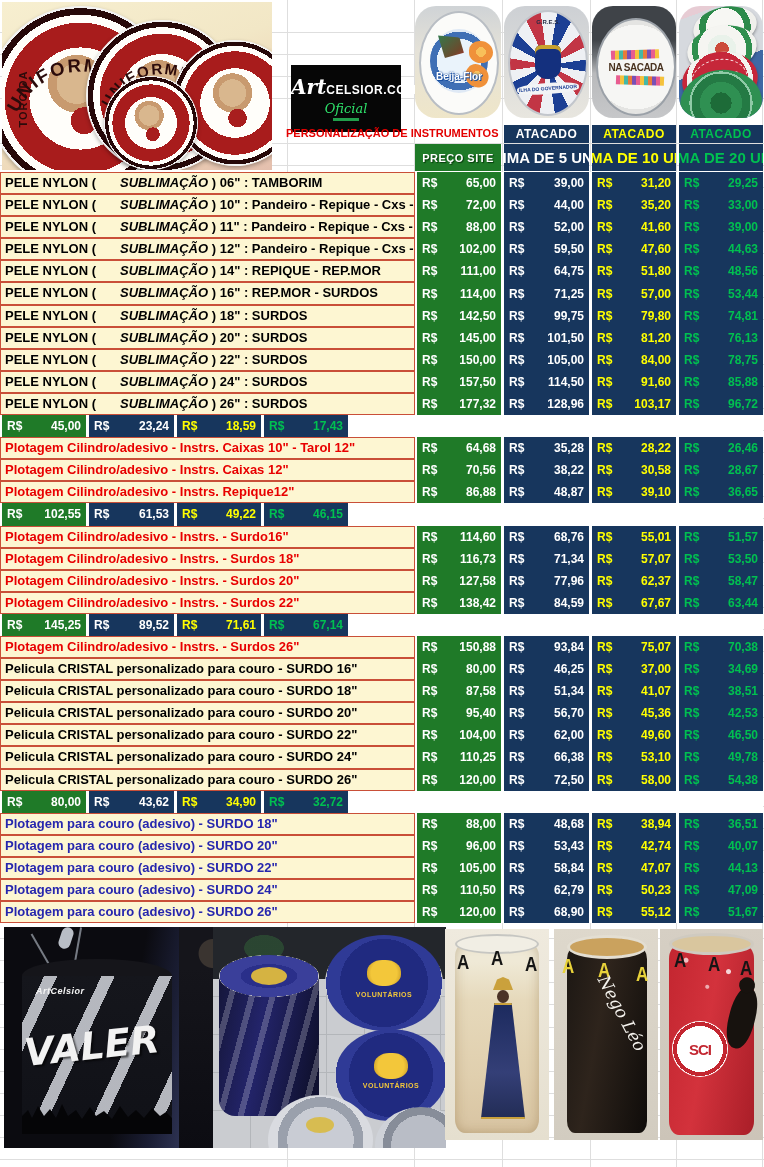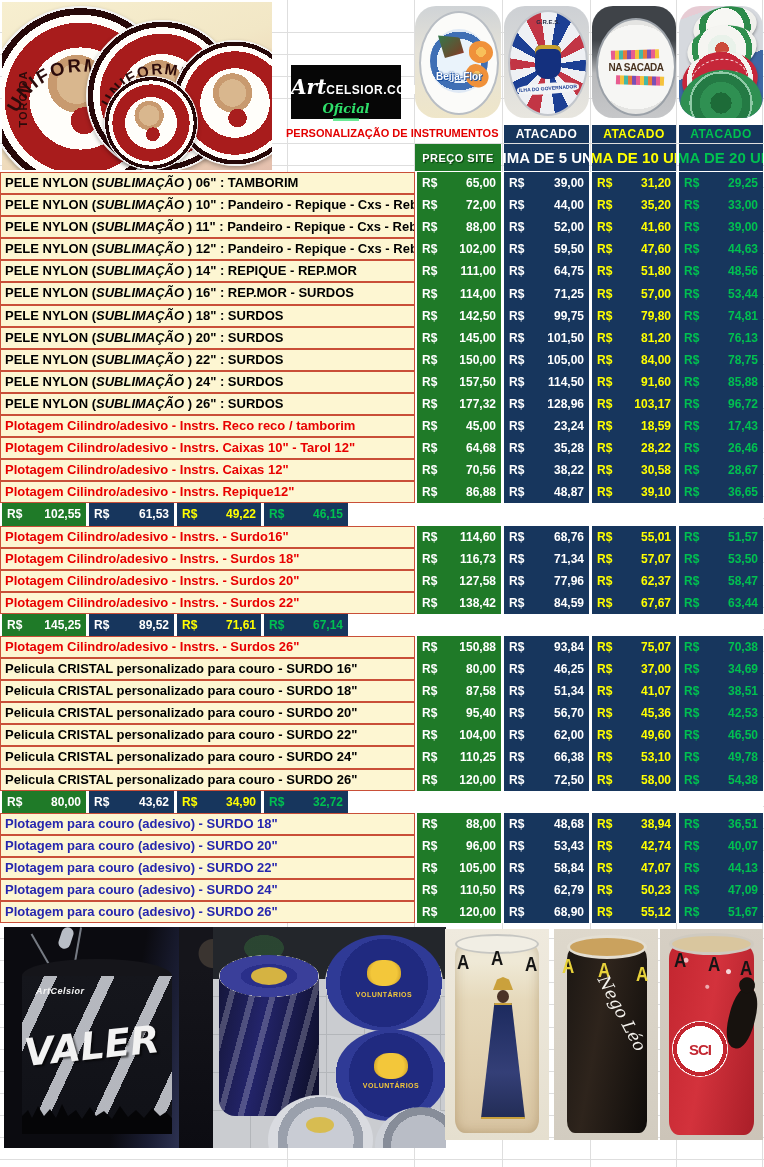--- a/index.html
+++ b/index.html
@@ -21,25 +21,25 @@
     background:
       radial-gradient(circle at 52% 62%,#a81e1e 0 9%,transparent 9%),
       radial-gradient(circle at 48% 42%,#d9b78e 0 14%,#c89a6f 14% 20%,transparent 20%),
       radial-gradient(circle,#fffefa 0 39%,#a81c1c 39% 58%,#fffefa 58% 64%,#260808 64% 69%,#f2f2f2 69% 74%,#d7d9dc 74% 76%,#fdfdfb 76%);}
   .dh svg{position:absolute;inset:0;width:100%;height:100%;}
   .dh svg text{font-family:"Liberation Sans",sans-serif;font-weight:bold;fill:#2b0b0b;}
   .dh .side-word{position:absolute;left:4%;top:50%;transform:translateY(-50%) rotate(-90deg);
     font-size:11px;font-weight:bold;color:#2b0b0b;letter-spacing:1px;}
 
   
-  .logo-box{left:291px;top:65px;width:110px;height:54px;background:#060606;color:#fff;text-align:center;}
+  .logo-box{left:291px;top:65px;width:110px;height:67px;background:#060606;color:#fff;text-align:center;}
   .logo-line{margin-top:10px;font-weight:bold;white-space:nowrap;}
   .logo-script{font-family:"DejaVu Serif",serif;font-style:italic;font-size:20px;}
   .logo-main{font-size:12px;letter-spacing:.5px;}
-  .logo-sub{color:#2ee06a;font-family:"DejaVu Serif",serif;font-style:italic;font-size:13px;margin-top:2px;font-weight:bold;}
+  .logo-sub{color:#2ee06a;font-family:"DejaVu Serif",serif;font-style:italic;font-size:13px;margin-top:2px;}
   .logo-bar{width:26px;height:3px;background:#2ee06a;margin:2px auto 0;opacity:.7;}
   .red-title{left:286px;top:127px;width:220px;font-size:11px;font-weight:bold;color:#e30000;white-space:nowrap;}
 
   
   .hp{top:6px;height:112px;overflow:hidden;border-radius:21px;}
   .ph-bf{left:415px;width:86px;background:linear-gradient(180deg,#cfd3d6 0%,#e5e2d8 40%,#efe6c9 100%);}
   .bf-head{position:absolute;left:4px;top:5px;width:76px;height:100px;border-radius:50%;background:#fbfbf9;border:2px solid #b9bec4;}
   .bf-ring{position:absolute;left:12%;top:16%;width:76%;height:64%;border-radius:50%;
     background:radial-gradient(circle,#eaf3fb 0 52%,#3f6fb5 52% 68%,#dfe9f5 68% 80%,transparent 80%);}
   .bf-bird{position:absolute;left:18%;top:22%;width:30px;height:24px;background:linear-gradient(120deg,#2e7d4f,#6b4a2d 70%,#b03030);
@@ -86,21 +86,21 @@
   .col-b{left:504px;width:85px;}.col-c{left:592px;width:84px;}.col-d{left:679px;width:84px;}
   .a-w{color:#ffffff;}.a-y{color:#ffff00;}.a-g{color:#00c050;}
   .preco-site{left:415px;top:144px;width:86px;height:27px;background:#1f7a28;color:#fff;display:flex;align-items:center;
     justify-content:center;font-weight:bold;font-size:11px;letter-spacing:.5px;text-shadow:1px 1px 1px #063a0a;}
 
   
   .ptable{left:0;top:172px;width:763px;display:flex;flex-direction:column;}
   .trow{display:flex;height:22.1px;background:#fff;}
   .ncell{width:415px;box-sizing:border-box;border:1px solid #c94f38;background:#fdf6d2;
     font-size:13px;font-weight:bold;line-height:20px;padding-left:4px;white-space:nowrap;overflow:hidden;}
-  .ncell i{font-style:italic;}
+  .ncell i{font-style:italic;margin-left:24px;}
   .s-k{color:#000;}
   .s-r{color:#e80000;}
   .s-b{color:#2626ae;}
   .pc{box-sizing:border-box;display:flex;justify-content:space-between;align-items:center;
     font-size:12px;font-weight:bold;padding:0 5px;}
   .pc.g{width:84px;margin-left:2px;background:#1f7a28;color:#fff;}
   .pc.n{background:#17365d;margin-left:3px;}
   .pc.n.w{width:85px;color:#fff;}
   .pc.n.y{width:84px;color:#ffff00;}
   .pc.n.gr{width:84px;color:#00c050;}
@@ -454,21 +454,20 @@
         <div class="pc n y">
           <span class="cur">R$</span>
           <span class="val">103,17</span>
         </div>
         <div class="pc n gr">
           <span class="cur">R$</span>
           <span class="val">96,72</span>
         </div>
       </div>
       <div class="trow">
-        <div class="ncell s-r"><span>Plotagem Cilindro/adesivo - Instrs. Reco reco / tamborim</span></div>
         <div class="pc g">
           <span class="cur">R$</span>
           <span class="val">45,00</span>
         </div>
         <div class="pc n w">
           <span class="cur">R$</span>
           <span class="val">23,24</span>
         </div>
         <div class="pc n y">
           <span class="cur">R$</span>

